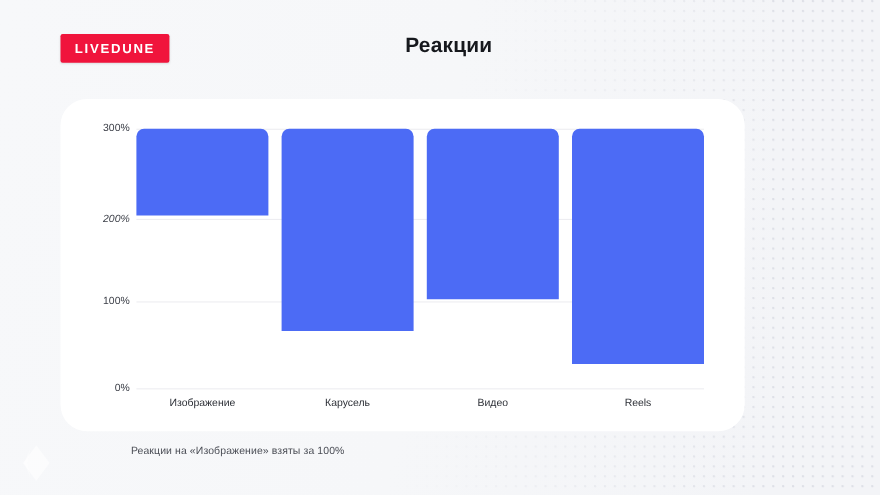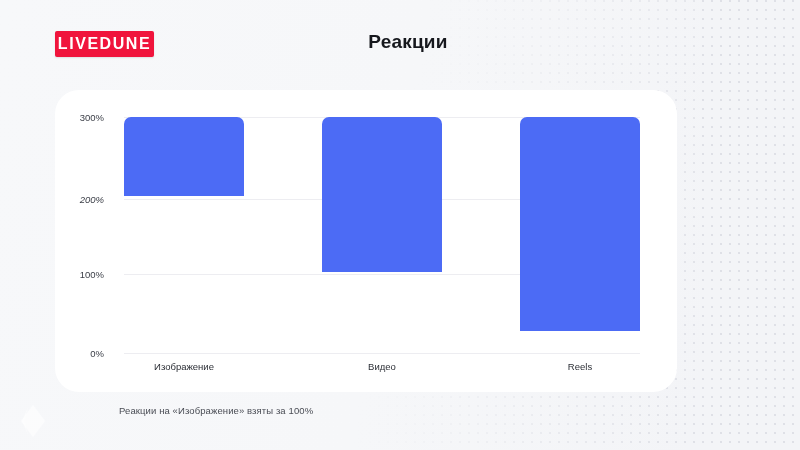--- a/index.html
+++ b/index.html
@@ -41,21 +41,21 @@
     height: 26px;
     background: #f0143c;
     border-radius: 2px;
     display: flex;
     align-items: center;
     justify-content: center;
     box-shadow: 0 1px 2px rgba(0,0,0,0.10);
   }
   .logo-text {
     color: #ffffff;
-    font-size: 16px;
+    font-size: 12px;
     font-weight: bold;
     letter-spacing: 1.55px;
     line-height: 1;
   }
   .slide-title {
     position: absolute;
     left: 16px;
     right: 0;
     top: 31px;
     text-align: center;
@@ -94,21 +94,21 @@
   .gridline {
     position: absolute;
     left: 0;
     width: 516px;
     height: 1px;
     background: #ededf1;
   }
   .axis-label {
     position: absolute;
     right: 100%;
-    margin-right: 20px;
+    margin-right: 6px;
     transform: translateY(-50%);
     font-size: 9.5px;
     color: #3d4049;
     white-space: nowrap;
   }
   .bars {
     position: absolute;
     left: 0;
     bottom: 0;
     width: 516px;
@@ -189,20 +189,24 @@
       <div class="gridline" style="top:236px;">
         <span class="axis-label">0%</span>
       </div>
 
       <div class="bars">
         <div class="bar-slot">
           <div class="bar" style="height:78.67px;"></div>
           <div class="cat-label">Изображение</div>
         </div>
         <div class="bar-slot">
+          <div class="bar" style="height:184.11px;"></div>
+          <div class="cat-label">Карусель</div>
+        </div>
+        <div class="bar-slot">
           <div class="bar" style="height:154.98px;"></div>
           <div class="cat-label">Видео</div>
         </div>
         <div class="bar-slot">
           <div class="bar" style="height:213.97px;"></div>
           <div class="cat-label">Reels</div>
         </div>
       </div>
 
     </div>

